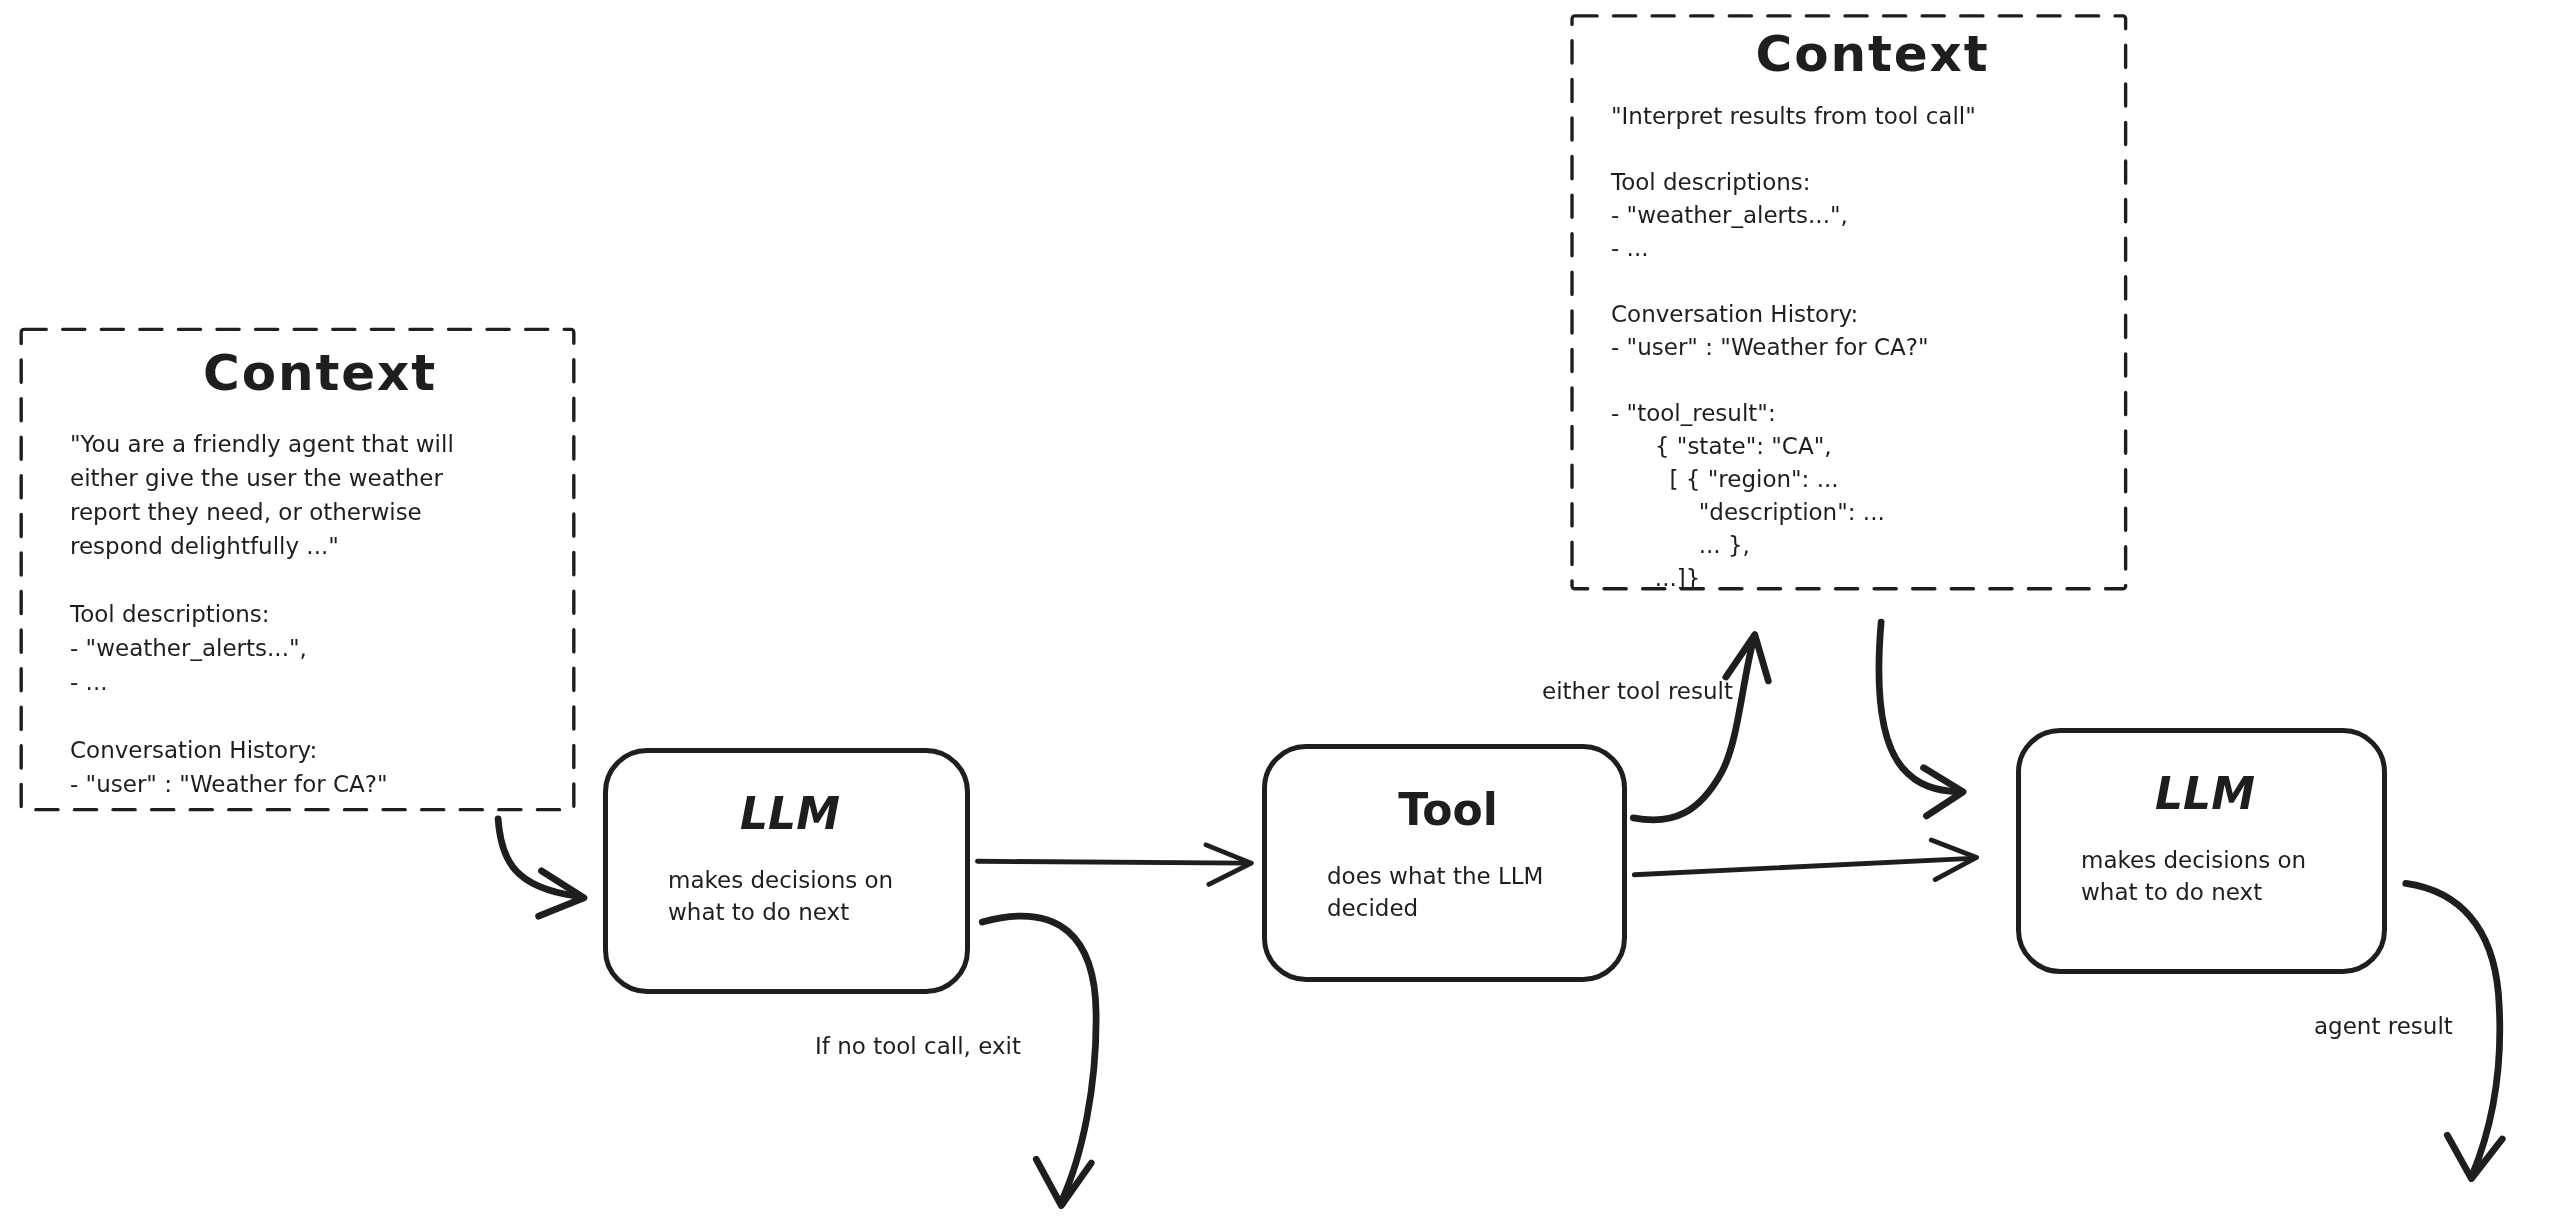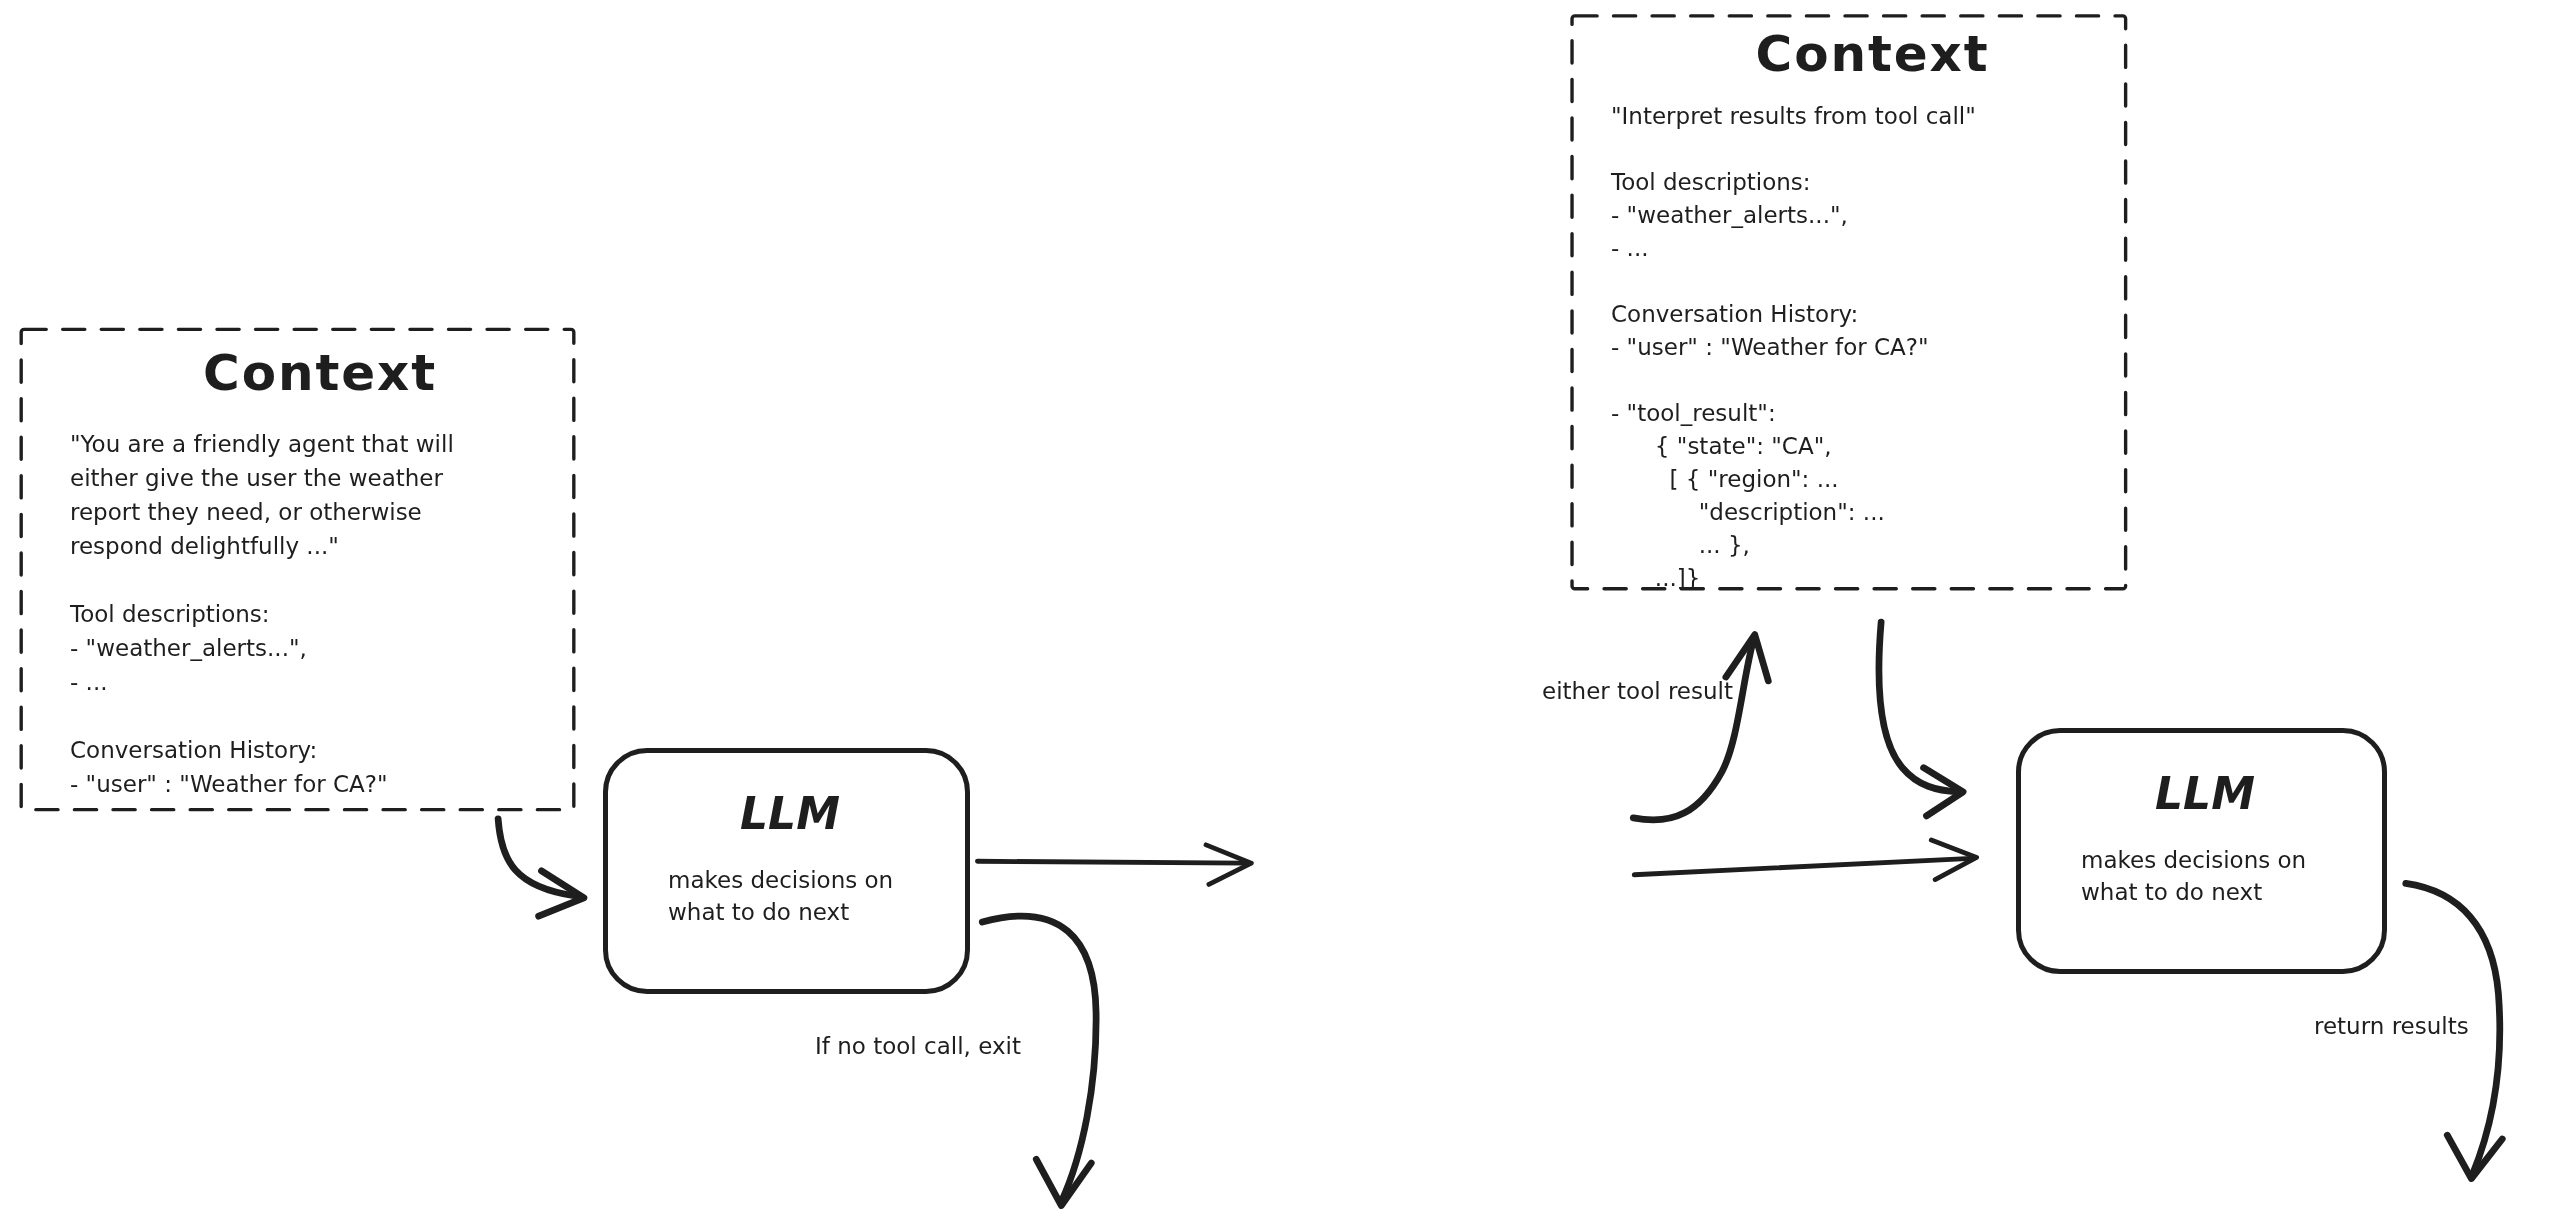--- a/index.html
+++ b/index.html
@@ -105,25 +105,30 @@
             ... },
       ...]}</div>
   </div>
 
   <div class="node" style="left:603px; top:748px; width:367px; height:246px;">
     <div class="node-title italic">LLM</div>
     <div class="node-sub">makes decisions on
 what to do next</div>
   </div>
 
+  <div class="node" style="left:1262px; top:744px; width:365px; height:238px;">
+    <div class="node-title">Tool</div>
+    <div class="node-sub">does what the LLM
+decided</div>
+  </div>
 
   <div class="node" style="left:2016px; top:728px; width:371px; height:246px;">
     <div class="node-title italic">LLM</div>
     <div class="node-sub">makes decisions on
 what to do next</div>
   </div>
 
   <div class="lbl" style="left:1542px; top:678px;">either tool result</div>
   <div class="lbl" style="left:815px; top:1033px;">If no tool call, exit</div>
-  <div class="lbl" style="left:2314px; top:1013px;">return results</div>
+  <div class="lbl" style="left:2314px; top:1013px;">agent result</div>
 
 </div>
 
 
 </body></html>

